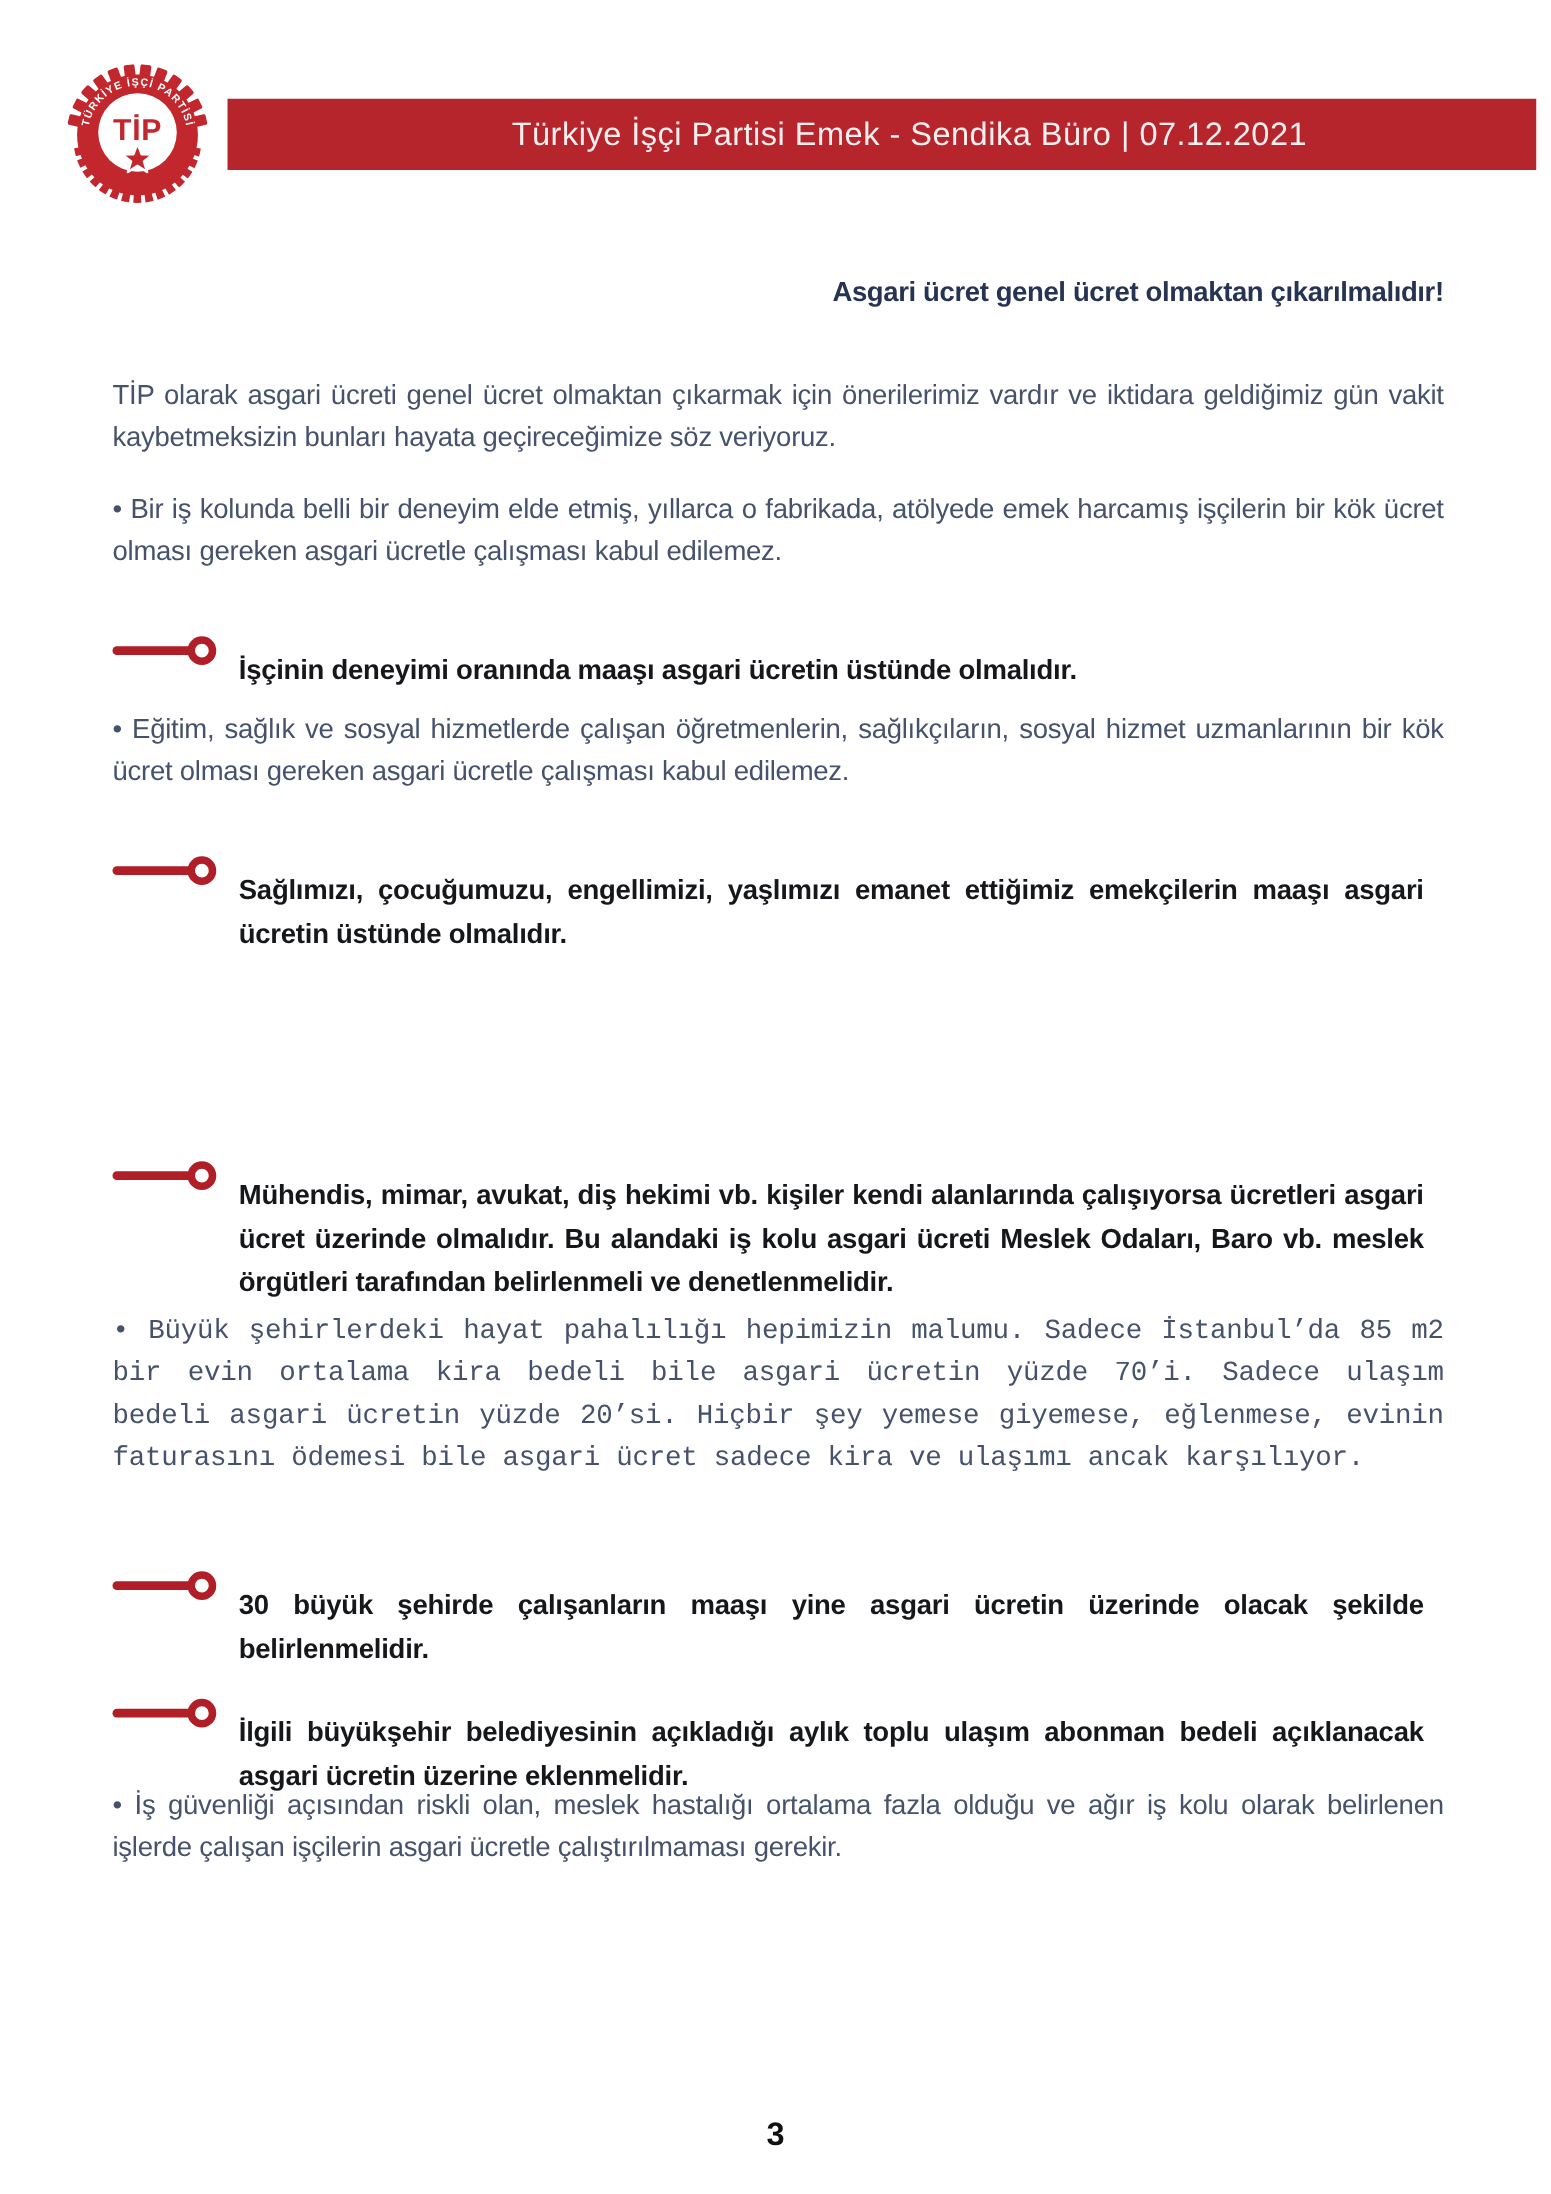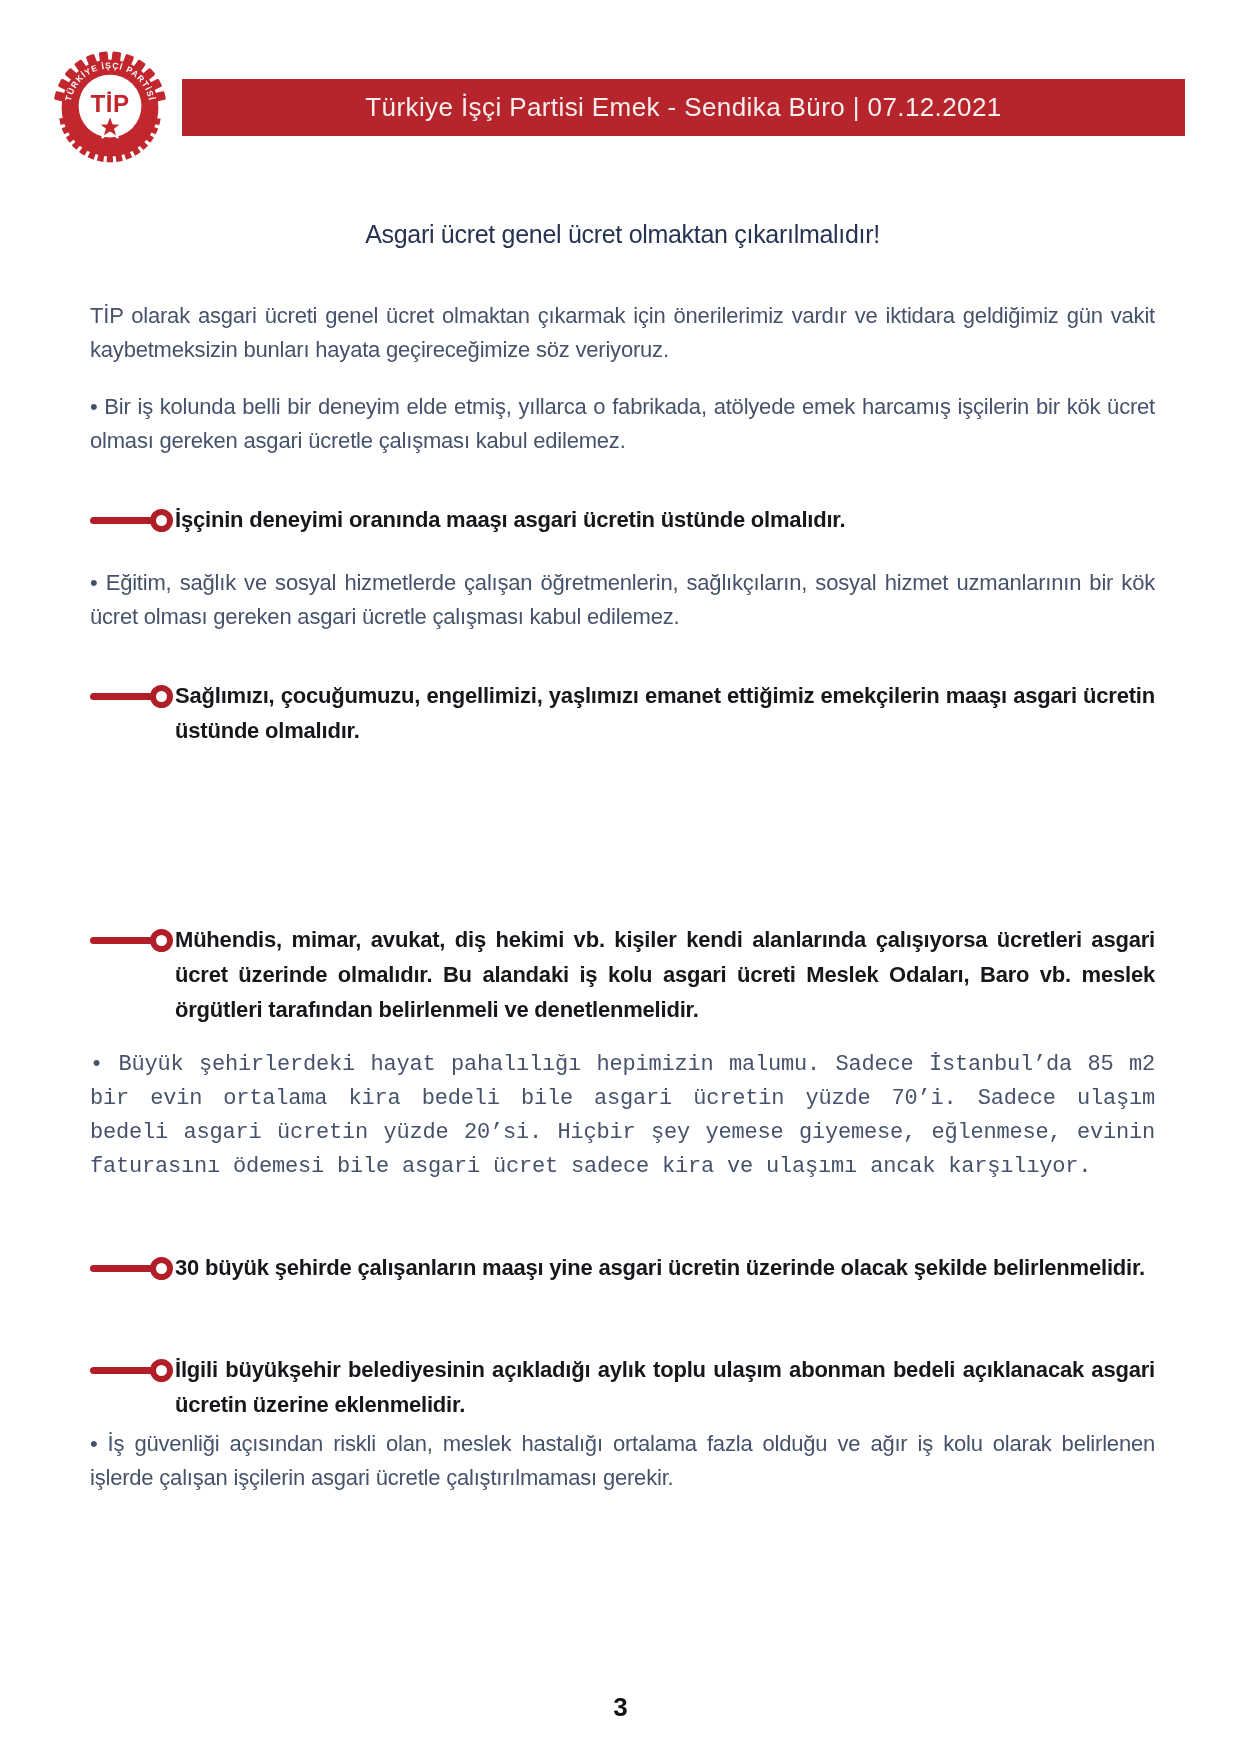--- a/index.html
+++ b/index.html
@@ -7,44 +7,44 @@
     position:relative;
     width:1241px;height:1755px;
     background:#ffffff;
     overflow:hidden;
     font-family:"Liberation Sans", sans-serif;
   }
   
   .headerbar{
     position:absolute;left:182px;top:79px;width:1003px;height:57px;
     background:#b7252c;
-    display:flex;align-items:center;justify-content:center;
+    display:flex;align-items:center;justify-content:center;padding-left:44px;
   }
   .headerbar span{
     color:#f7efef;font-size:26px;letter-spacing:.4px;font-weight:400;
   }
   .logo{position:absolute;left:52px;top:50px;width:116px;height:116px;}
   .logo svg{width:100%;height:100%;}
   
   .block{
     position:absolute;left:90px;width:1065px;
     margin:0;
     color:#46526b;
     font-size:22px;line-height:34px;
     text-align:justify;letter-spacing:-0.2px;
   }
   .b-title{
     position:absolute;left:90px;top:218px;width:1065px;margin:0;
-    color:#263352;font-size:25px;line-height:32px;font-weight:normal;
-    letter-spacing:-0.3px;text-align:center;
+    color:#263352;font-size:22px;line-height:32px;font-weight:bold;
+    letter-spacing:-0.3px;text-align:right;
   }
   .bullet::before{content:"\2022\00a0";}
   .callout{display:flex;align-items:flex-start;}
   .ctext{
-    flex:1;margin:0;
+    flex:1;margin:16px;
     color:#15171b;font-weight:bold;
     font-size:22px;line-height:35px;text-align:justify;letter-spacing:-0.2px;
   }
   .marker{
     position:relative;flex:0 0 85px;height:24px;margin-top:6px;
   }
   .marker .ml{
     position:absolute;left:0;top:9px;width:66px;height:7px;
     background:#b01f27;border-radius:4px;
   }

